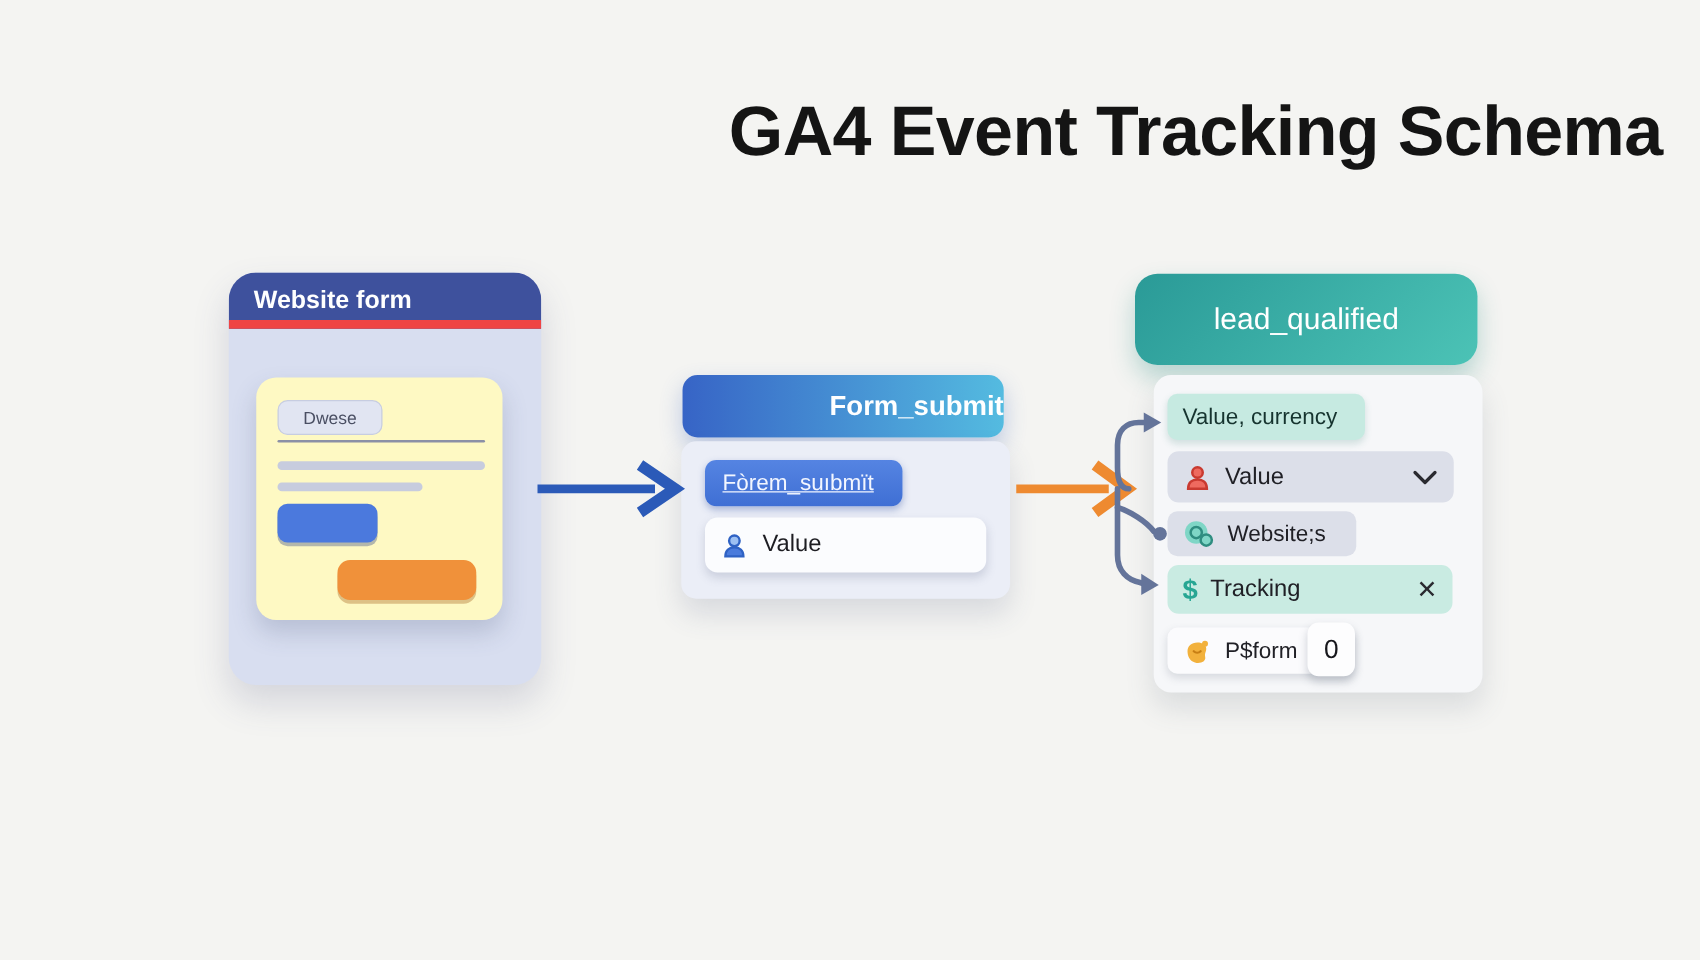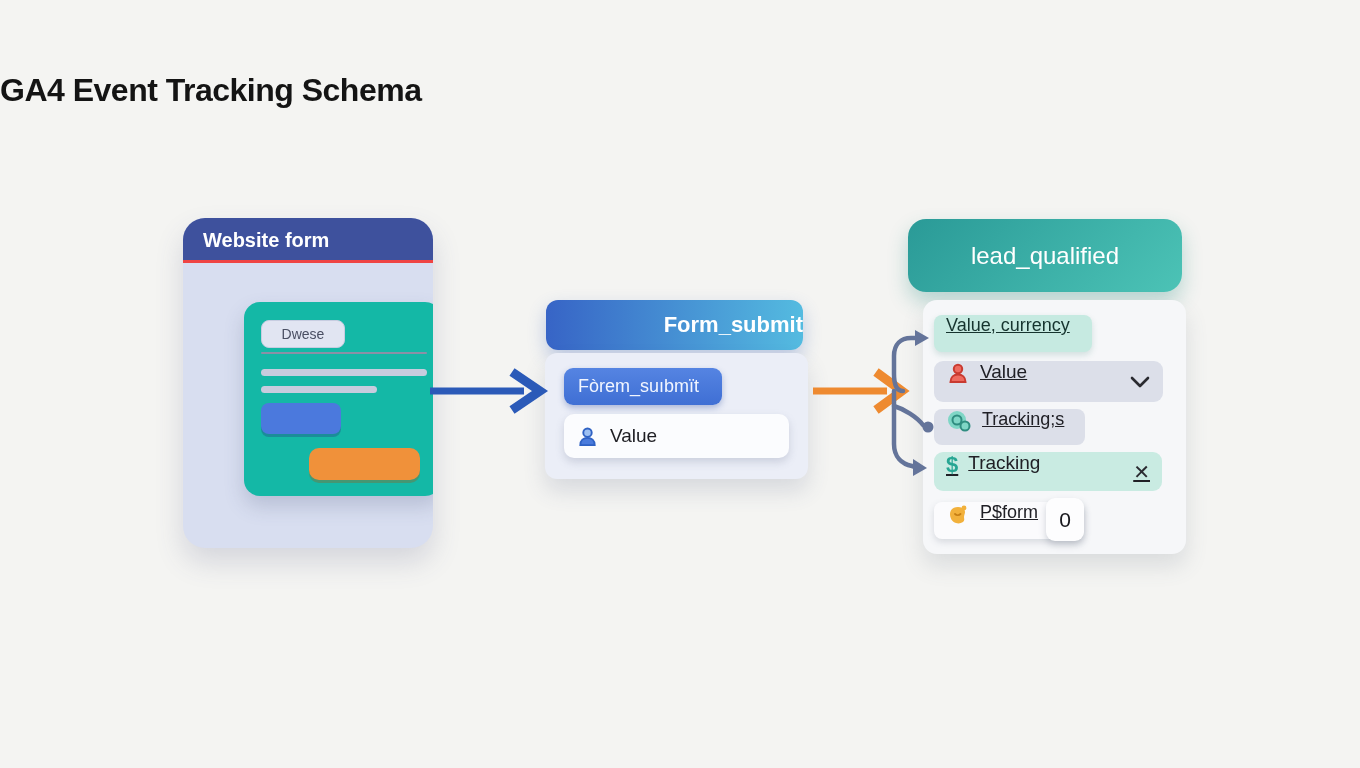--- a/index.html
+++ b/index.html
@@ -7,43 +7,42 @@
   body {
     position: relative;
     background: #f4f4f2;
     font-family: "Liberation Sans", sans-serif;
   }
   .abs { position: absolute; }
 
   
   #title {
     position: absolute; top: 72px; left: 0; width: 1330px;
-    text-align: left;
-    font-size: 32px; font-weight: 700; color: #141414;
+    text-align: right;
+    font-size: 56px; font-weight: 700; color: #141414;
     letter-spacing: -0.5px;
   }
 
   
   #website-card {
     left: 183px; top: 218px; width: 250px; height: 330px;
     border-radius: 22px; background: #d8def0;
     box-shadow: 0 14px 28px rgba(70,80,120,.18);
     overflow: hidden;
   }
   #website-header {
     position: absolute; left: 0; top: 0; width: 100%; height: 45px;
-    background: #3e519d; border-bottom: 3px solid #ef4444;
+    background: #3e519d; border-bottom: 7px solid #ef4444;
     color: #fff; font-size: 20px; font-weight: 700;
     line-height: 45px; padding-left: 20px;
   }
   #mock-form {
     position: absolute; left: 22px; top: 84px; width: 197px; height: 194px;
-    background: #14b8a6; border-radius: 16px;
+    background: #fef9c3; border-radius: 16px;
     box-shadow: 0 10px 20px rgba(70,80,120,.22);
-    margin-left: 39px;
   }
   #field-chip {
     position: absolute; left: 17px; top: 18px; width: 84px; height: 28px;
     background: #e1e5f2; border: 1px solid #c7cde1; border-radius: 8px;
     font-size: 14px; color: #4a4f63; text-align: center; line-height: 26px;
   }
   #field-underline {
     position: absolute; left: 17px; top: 50px; width: 166px; height: 2px;
     background: #8b90a6; border-radius: 2px;
   }
@@ -75,20 +74,21 @@
     left: 545px; top: 353px; width: 263px; height: 126px;
     background: #ebeef7; border-radius: 12px;
     box-shadow: 0 12px 22px rgba(70,80,120,.16);
   }
   #event-pill {
     position: absolute; left: 19px; top: 15px; width: 158px; height: 37px;
     border-radius: 9px;
     background: linear-gradient(180deg, #5584e2, #3f6fd4);
     color: #f2f6ff; font-size: 18px; line-height: 37px; padding-left: 14px;
     box-shadow: 0 3px 6px rgba(50,80,160,.35);
+    text-decoration: underline;
   }
   #value-row-mid {
     position: absolute; left: 19px; top: 61px; width: 225px; height: 44px;
     background: #fbfcfe; border-radius: 10px;
     box-shadow: 0 4px 8px rgba(90,100,130,.22);
     display: flex; align-items: center; gap: 11px; padding-left: 12px;
     font-size: 19px; color: #1d1d22;
   }
 
   
@@ -99,22 +99,22 @@
     color: #fff; font-size: 24px; font-weight: 400;
     display: flex; align-items: center; justify-content: center;
     box-shadow: 0 10px 20px rgba(40,140,130,.30);
   }
   #lead-body {
     left: 923px; top: 300px; width: 263px; height: 254px;
     background: #f6f7f9; border-radius: 14px;
     box-shadow: 0 12px 22px rgba(90,100,120,.16);
   }
   .lead-row {
-    position: absolute; display: flex; 
-    gap: 10px; padding-left: 12px; font-size: 18px; color: #202026; text-decoration: underline;
+    position: absolute; display: flex; align-items: center;
+    gap: 10px; padding-left: 12px; font-size: 18px; color: #202026;
   }
   #row-params   { left: 11px; top: 15px;  width: 158px; height: 37px; background: #c6eae1; border-radius: 8px; color: #16342f; box-shadow: 0 3px 6px rgba(60,130,120,.20); }
   #row-value    { left: 11px; top: 61px;  width: 229px; height: 41px; background: #dcdfe9; border-radius: 9px; font-size: 19px; }
   #row-curralt  { left: 11px; top: 109px; width: 151px; height: 36px; background: #dcdfe9; border-radius: 8px; }
   #row-currency { left: 11px; top: 152px; width: 228px; height: 39px; background: #c9ebe2; border-radius: 9px; font-size: 19px; }
   #row-partial  { left: 11px; top: 202px; width: 150px; height: 37px; background: #fbfbfd; border-radius: 8px; box-shadow: 0 3px 7px rgba(90,100,120,.20); }
 
   .trailing { margin-left: auto; margin-right: 12px; display: flex; align-items: center; }
   .close-x { font-size: 20px; color: #2a2a30; font-weight: 400; }
   .dollar { color: #27a693; font-size: 22px; font-weight: 700; }
@@ -178,21 +178,21 @@
         </svg>
     </span>
   </div>
 
   <div class="lead-row" id="row-curralt">
     <svg class="icon-svg" width="26" height="24" viewBox="0 0 26 24">
       <circle cx="11" cy="11" r="9" fill="#7fd6c6"></circle>
       <circle cx="11" cy="11" r="4.5" fill="none" stroke="#2f8d80" stroke-width="2"></circle>
       <circle cx="19" cy="17" r="4.5" fill="#7fd6c6" stroke="#2f8d80" stroke-width="2"></circle>
     </svg>
-    <span>Tracking;s</span>
+    <span>Website;s</span>
   </div>
 
   <div class="lead-row" id="row-currency">
     <span class="dollar">$</span>
     <span>Tracking</span>
     <span class="trailing close-x">✕</span>
   </div>
 
   <div class="lead-row" id="row-partial">
     <svg class="icon-svg" width="24" height="24" viewBox="0 0 24 24">

